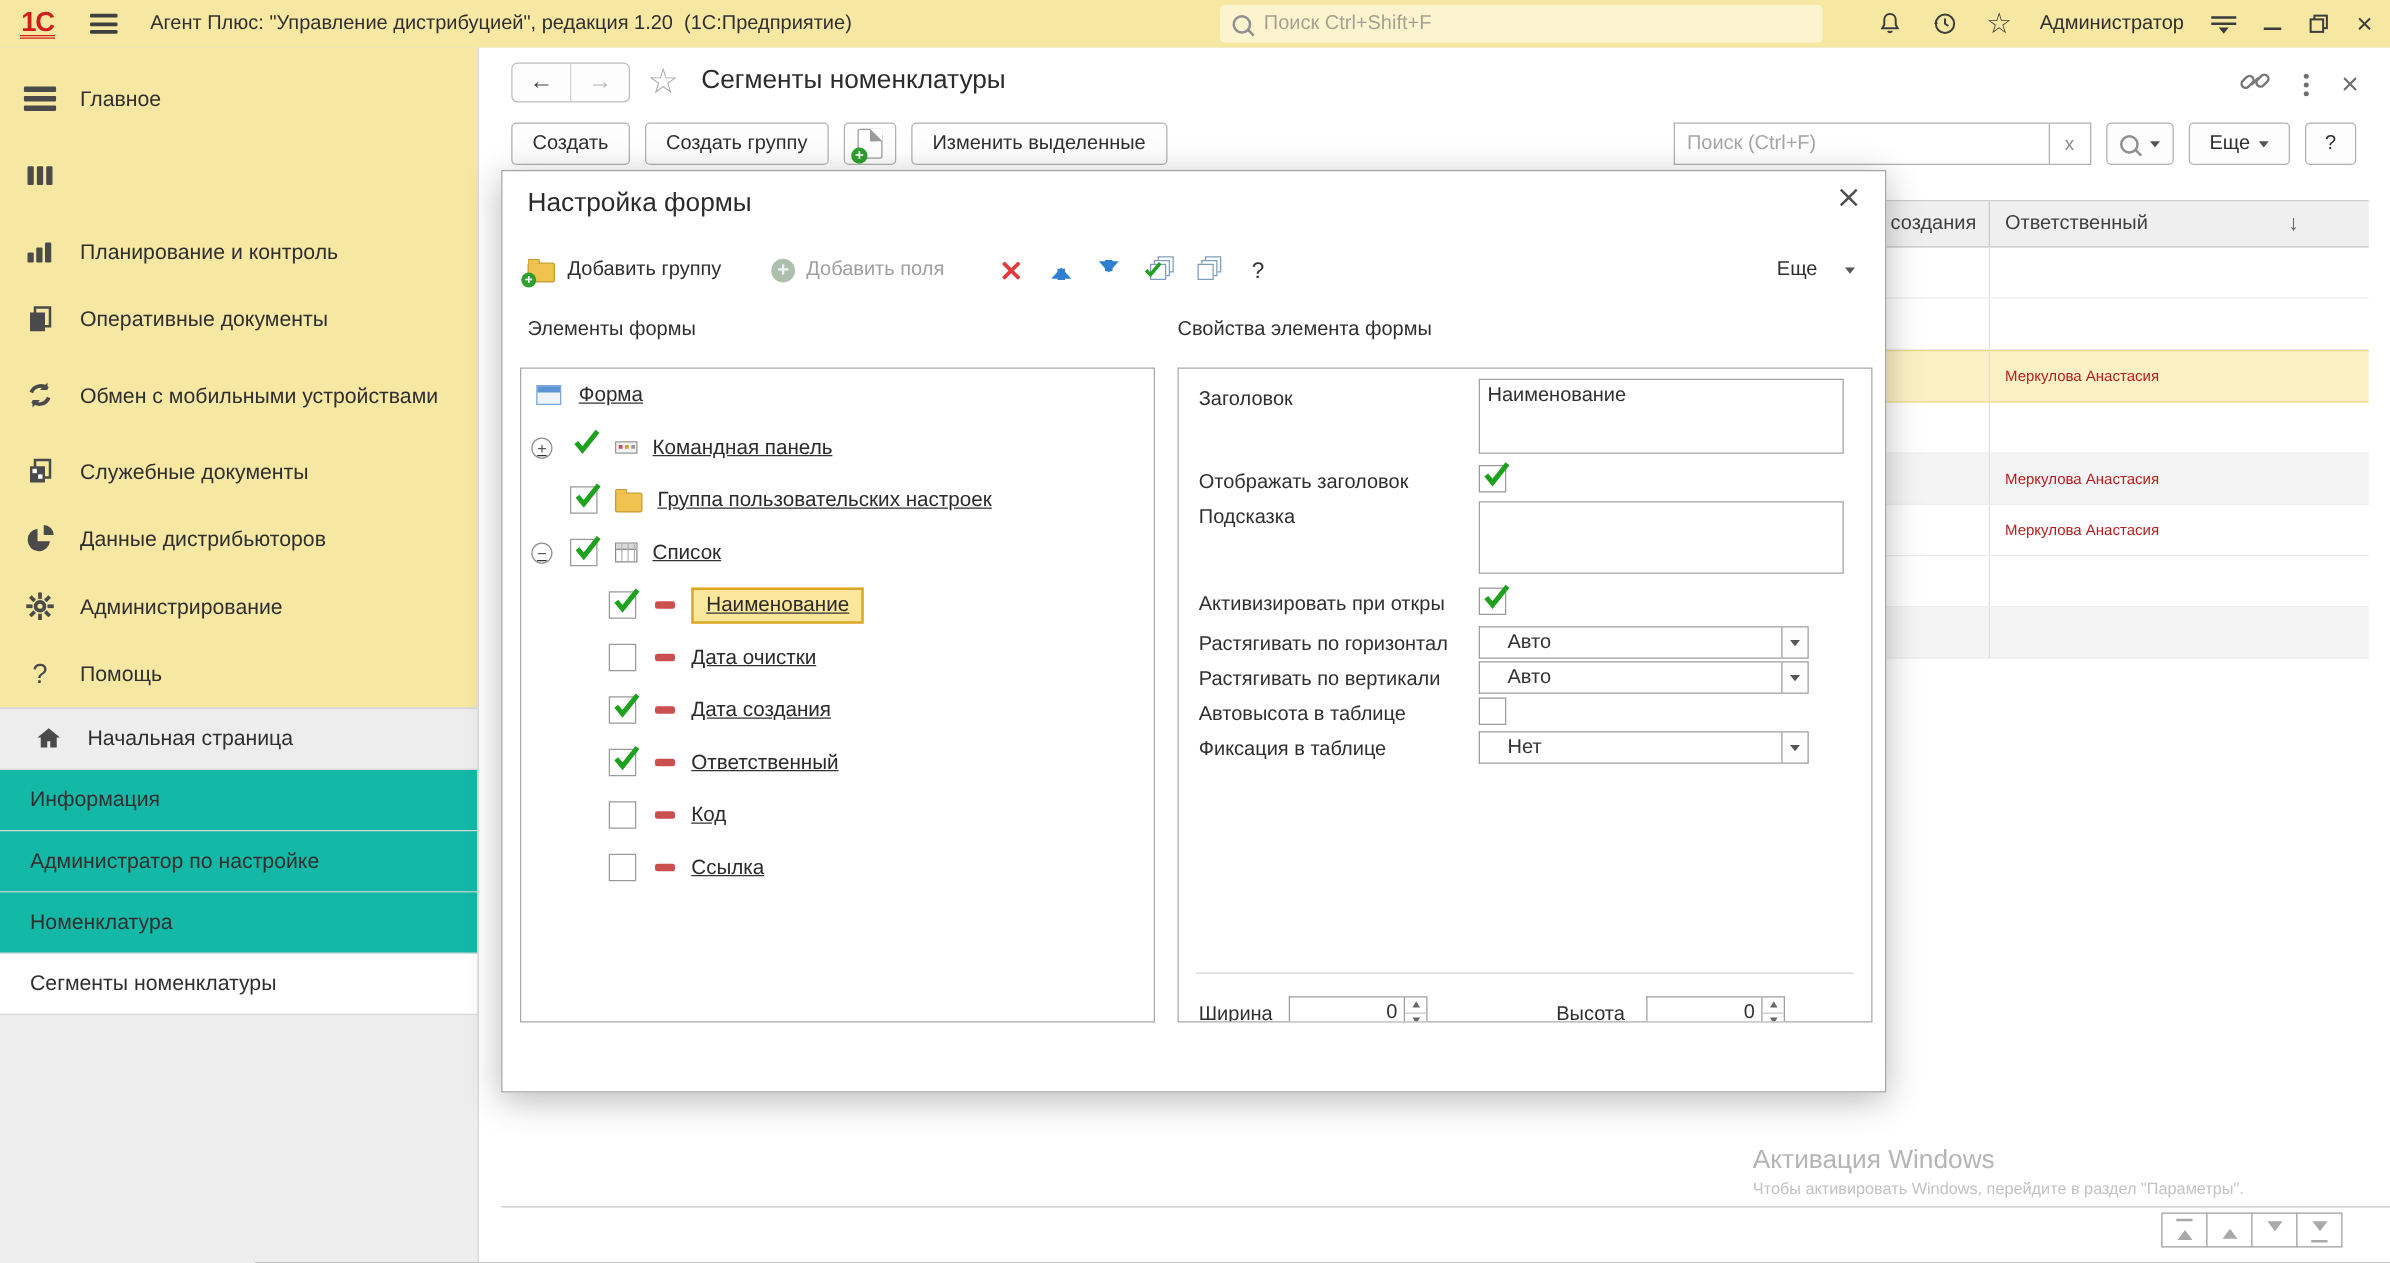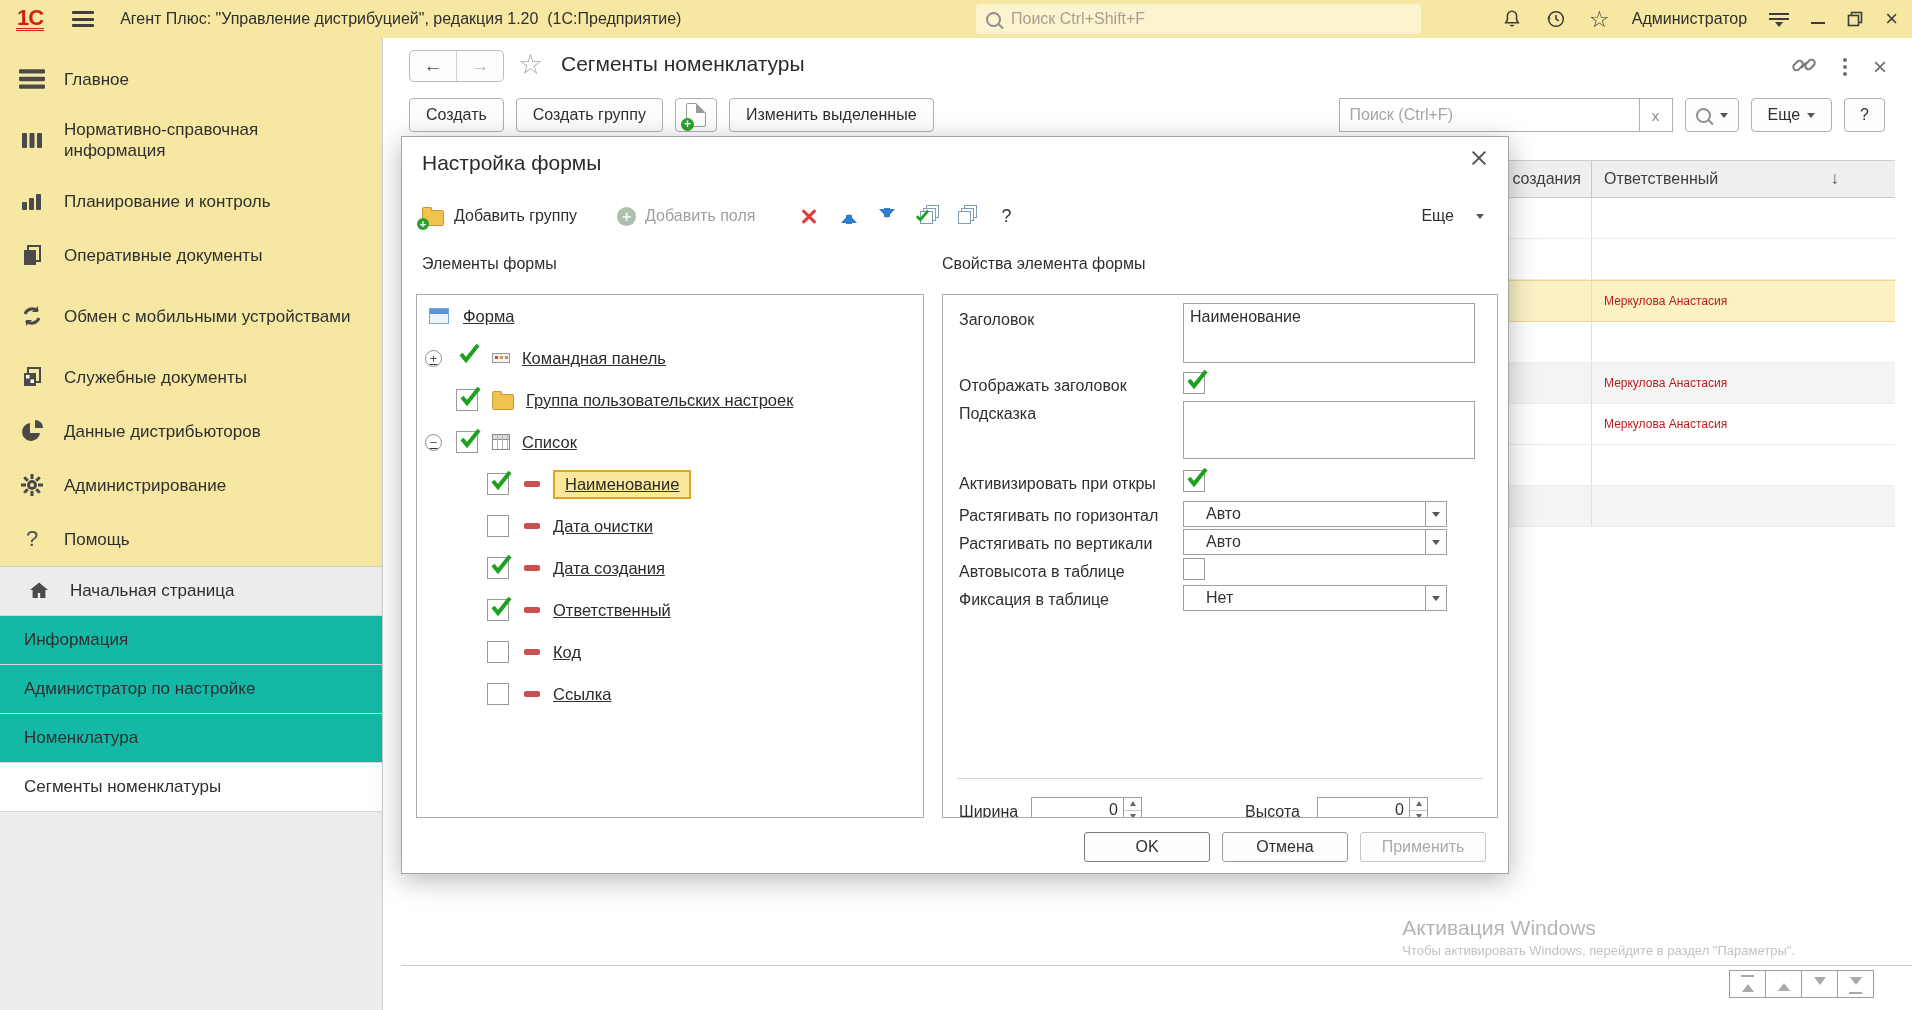--- a/index.html
+++ b/index.html
@@ -6,21 +6,21 @@
   #app{position:relative;width:1912px;height:1010px;overflow:hidden;background:#fff;
        font-family:"Liberation Sans","DejaVu Sans",sans-serif;color:#333;}
   
   #titlebar{position:absolute;left:0;top:0;width:1912px;height:38px;background:#f6e8a3;
             border-bottom:1px solid #d9c87f;display:flex;align-items:center;}
   .logo1c{font-weight:800;font-size:22px;color:#cf1f1a;margin-left:16px;letter-spacing:-1px;
           border-bottom:3px double #cf1f1a;line-height:20px;padding:0 1px 0 1px;}
   .tb-burger{width:22px;height:16px;margin-left:28px;display:flex;flex-direction:column;justify-content:space-between;}
   .tb-burger i{height:3px;background:#3f3f3f;border-radius:1px;}
   .tb-title{margin-left:26px;font-size:16px;color:#2f2f2f;white-space:pre;}
-  .tb-search{position:absolute;left:976px;top:4px;width:445px;height:30px;background:#fbf4cf;
+  .tb-search{position:absolute;left:976px;top:4px;width:482px;height:30px;background:#fbf4cf;
              border-radius:4px;display:flex;align-items:center;}
   .mag{display:inline-block;width:11px;height:11px;border:2px solid #8f8f8f;border-radius:50%;position:relative;margin:0 8px 0 10px;flex:none;}
   .mag::after{content:"";position:absolute;width:7px;height:2px;background:#8f8f8f;transform:rotate(45deg);left:9px;top:11px;}
   .tb-search input{border:none;background:transparent;outline:none;font-size:16px;color:#444;width:360px;font-family:inherit;}
   .tb-search input::placeholder{color:#a8a090;}
   .tb-right{position:absolute;right:14px;top:0;height:38px;display:flex;align-items:center;gap:22px;}
   .tb-ic{color:#3c3c3c;display:flex;align-items:center;}
   .tb-user{font-size:16px;color:#2f2f2f;}
   .usermenu{position:relative;width:20px;height:14px;}
   .usermenu i{position:absolute;left:0;height:2px;background:#3c3c3c;width:20px;}
@@ -231,21 +231,20 @@
         <div class="side-item h2x">
           <span class="sic">
             <svg width="24" height="24" viewBox="0 0 24 24">
               <g fill="#4a4a4a">
                 <rect x="2" y="5" width="5" height="15" rx="1"></rect>
                 <rect x="9.5" y="5" width="5" height="15" rx="1"></rect>
                 <rect x="17" y="5" width="5" height="15" rx="1"></rect>
               </g>
             </svg>
           </span>
-          <span class="slabel" style="max-width:290px;">Нормативно-справочная информация</span>
         </div>
         <div class="side-item h1x">
           <span class="sic">
             <svg width="26" height="24" viewBox="0 0 24 24">
               <g fill="#4a4a4a">
                 <rect x="2" y="13" width="5" height="8" rx="1"></rect>
                 <rect x="9" y="9" width="5" height="12" rx="1"></rect>
                 <rect x="16" y="5" width="5" height="16" rx="1"></rect>
                 <path d="M3 8l6-4 4 2 6-4v3l-6 4-4-2-6 4z" opacity="0"></path>
               </g>
@@ -635,20 +634,15 @@
               <i>
                 <b class="mini-up"></b>
               </i>
               <i>
                 <b class="mini-dn"></b>
               </i>
             </span>
         </div>
       </div>
 
-      <div class="dlg-buttons">
-        <button class="dbtn default">OK</button>
-        <button class="dbtn">Отмена</button>
-        <button class="dbtn disabled">Применить</button>
-      </div>
     </div>
   </div>
 </div>
 
 </body></html>

